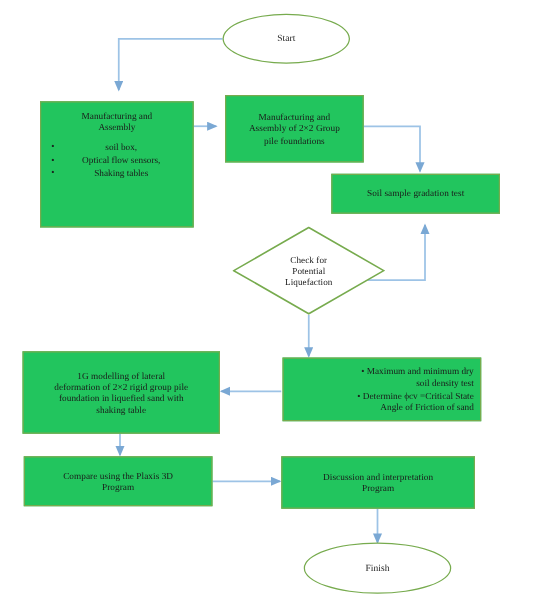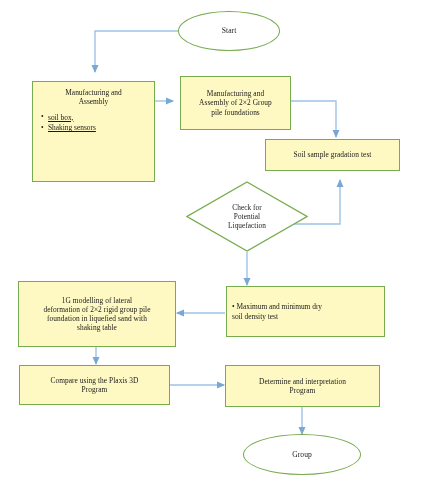--- a/index.html
+++ b/index.html
@@ -32,21 +32,21 @@
     position: absolute;
     box-sizing: border-box;
     display: flex;
     align-items: center;
     justify-content: flex-end;
     text-align: center;
     line-height: 1.25;
   }
   .node-rect {
     border: 1.3px solid #77ab4e;
-    background: #fef9c3;
+    background: #22c55e;
   }
   .node-text {
     display: block;
     width: 100%;
     white-space: pre-line;
     font-size: 7.4px;
     letter-spacing: 0.05px;
   }
   .node-terminal {
     border: 1.3px solid #77ab4e;
@@ -95,36 +95,35 @@
     width: 100%;
     padding: 0;
     margin: 0;
     list-style: none;
   }
   .list-items li {
     font-size: 7.4px;
     line-height: 1.45;
     padding-left: 7px;
     position: relative;
-    text-align: left;
-    text-decoration: underline;
+    text-align: center;
   }
   .list-items li::before {
     content: "\2022";
     position: absolute;
     left: 0;
     top: -0.5px;
   }
   .bullet-text {
     white-space: pre-line;
     font-size: 7.4px;
     line-height: 1.35;
     display: block;
     width: 100%;
-    text-align: left;
+    text-align: right;
   }
 </style>
 </head>
 <body>
 
 <div id="flowchart-canvas">
 
   <svg class="wires" viewBox="0 0 444 480" xmlns="http://www.w3.org/2000/svg">
     <defs>
       <marker id="arrowhead" markerWidth="7" markerHeight="7" refX="5.2" refY="2.6" orient="auto">
@@ -171,21 +170,22 @@
 
   <div class="node node-terminal" style="left:178px; top:11px; width:102px; height:40px;">
     <span class="node-text">Start</span>
   </div>
 
   <div class="node node-rect node-list" style="left:32px; top:81px; width:123px; height:101px;">
     <span class="list-heading">Manufacturing and
 Assembly</span>
     <ul class="list-items">
       <li><span>soil box,</span></li>
-      <li><span>Shaking sensors</span></li>
+      <li><span>Optical flow sensors,</span></li>
+      <li><span>Shaking tables</span></li>
     </ul>
   </div>
 
   <div class="node node-rect" style="left:180px; top:76px; width:111px; height:54px; padding:0 4px;">
     <span class="node-text">Manufacturing and
 Assembly of 2×2 Group
 pile foundations</span>
   </div>
 
   <div class="node node-rect" style="left:265px; top:139px; width:135px; height:32px; padding:0 4px;">
@@ -197,36 +197,38 @@
       <polygon points="61,1 121,35.5 61,70 1,35.5" vector-effect="non-scaling-stroke"></polygon>
     </svg>
     <span class="node-text">Check for
 Potential
 Liquefaction</span>
   </div>
 
   <div class="node node-rect" style="left:226px; top:286px; width:159px; height:51px; padding:3px 5px; flex-direction:column; justify-content:center;">
     <span class="bullet-text">• Maximum and minimum dry
 soil density test</span>
+    <span class="bullet-text">• Determine ϕcv =Critical State
+Angle of Friction of sand</span>
   </div>
 
   <div class="node node-rect" style="left:18px; top:281px; width:158px; height:66px; padding:0 0;">
     <span class="node-text">1G modelling of lateral
 deformation of 2×2 rigid group pile
 foundation in liquefied sand with
 shaking table</span>
   </div>
 
   <div class="node node-rect" style="left:19px; top:365px; width:151px; height:40px; padding:0 4px;font-family:Liberation Serif, serif;">
     <span class="node-text">Compare using the Plaxis 3D
 Program</span>
   </div>
 
   <div class="node node-rect" style="left:225px; top:365px; width:155px; height:42px; padding:0 4px;">
-    <span class="node-text">Determine and interpretation
+    <span class="node-text">Discussion and interpretation
 Program</span>
   </div>
 
   <div class="node node-terminal" style="left:243px; top:434px; width:118px; height:41px;">
-    <span class="node-text">Group</span>
+    <span class="node-text">Finish</span>
   </div>
 
 </div>
 
 </body></html>

